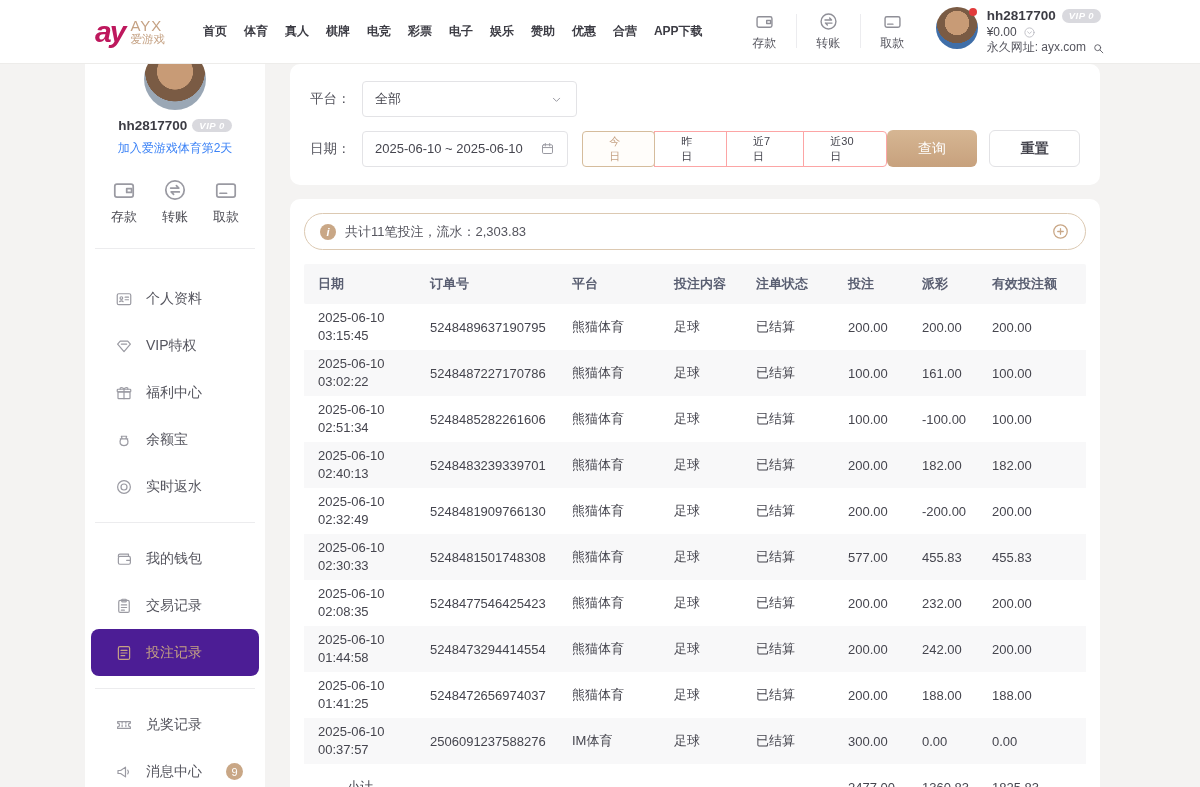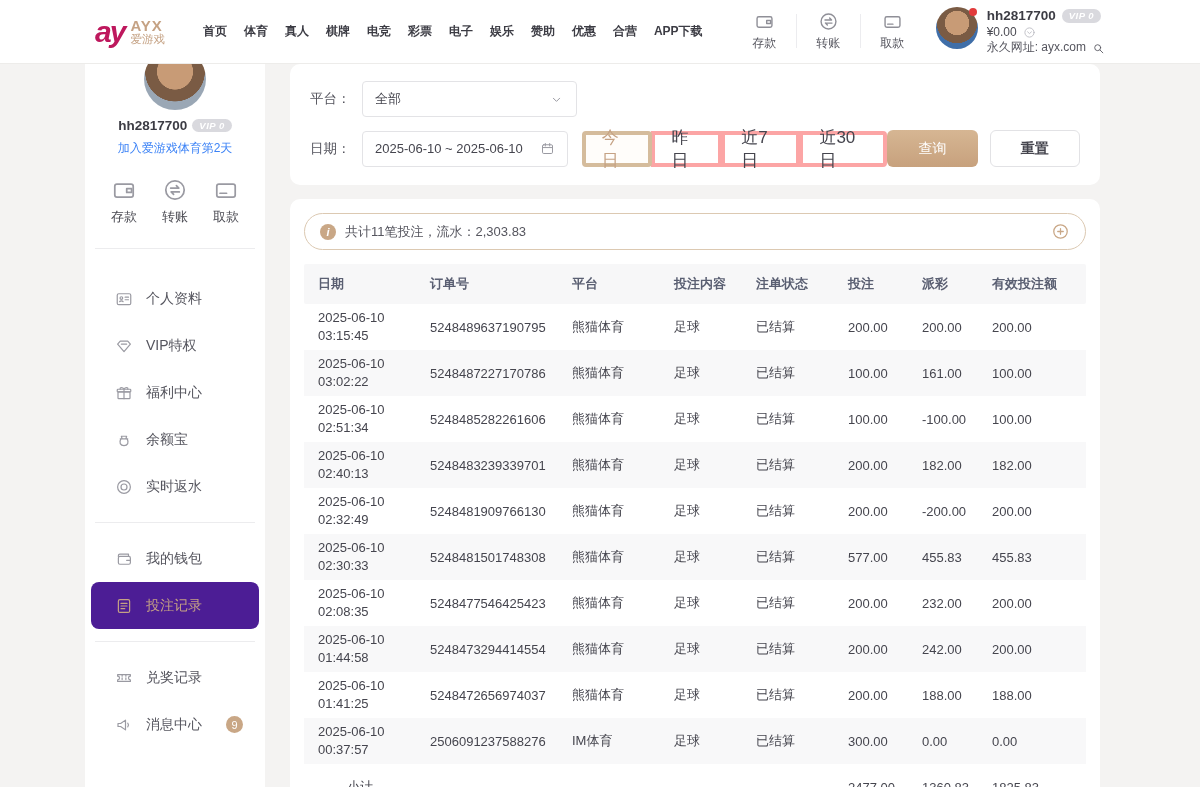--- a/index.html
+++ b/index.html
@@ -8,21 +8,21 @@
   .page { position:relative; width:1200px; height:787px; overflow:hidden; background:#f4f3f2; }
 
   .ic { stroke:currentColor; fill:none; stroke-width:1.6; stroke-linecap:round; stroke-linejoin:round; }
 
   
   .header { position:absolute; left:0; top:0; width:1200px; height:64px; background:#fff;
             border-bottom:1px solid #edecea; display:flex; align-items:center; padding:0 95px; z-index:5; }
   .logo { display:flex; align-items:center; gap:6px; }
   .logo-mark { font-style:italic; font-weight:800; font-size:30px; color:#be185d; letter-spacing:-2px; line-height:1; }
   .logo-text { display:flex; flex-direction:column; line-height:1.05; color:#c5a284; }
-  .logo-text .l1 { font-weight:700; font-size:15px; letter-spacing:1px; }
+  .logo-text .l1 { font-weight:400; font-size:15px; letter-spacing:1px; }
   .logo-text .l2 { font-weight:400; font-size:11.5px; }
   .main-nav { display:flex; align-items:center; gap:17px; margin-left:38px; }
   .nav-item { font-size:12px; color:#3c3c44; font-weight:700; cursor:pointer; white-space:nowrap; }
   .header-right { margin-left:auto; display:flex; align-items:center; }
   .header-actions { display:flex; align-items:center; }
   .h-action { display:flex; flex-direction:column; align-items:center; width:47px; color:#8f8f97; cursor:pointer; }
   .h-action .ic { width:21px; height:21px; }
   .h-action-label { font-size:12px; color:#55555e; margin-top:3px; }
   .vsep { width:1px; height:34px; background:#ececef; margin:0 8px; }
   .user-block { display:flex; align-items:flex-start; margin-left:20px; gap:9px; }
@@ -65,22 +65,22 @@
   .panel { background:#fff; border-radius:10px; }
   .filter-panel { padding:17px 20px 18px; }
   .f-row { display:flex; align-items:center; }
   .f-row + .f-row { margin-top:13px; }
   .f-label { font-size:13.5px; color:#55555e; width:52px; flex:0 0 auto; }
   .select-box, .date-box { width:215px; height:36px; border:1px solid #e3e3e6; border-radius:4px;
       display:flex; align-items:center; padding:0 12px; font-size:13px; color:#45454e; background:#fff; cursor:pointer; }
   .select-box .val, .date-box .val { flex:1; }
   .select-box .ic, .date-box .ic { width:15px; height:15px; color:#9a9aa2; }
   .range-group { display:flex; margin-left:14px; }
-  .range-btn { min-width:52px; height:36px; padding:0 16px; display:flex; align-items:center; justify-content:center;
-      border:4px solid #fca5a5; margin-left:-1px; font-size:17px; color:#45454e; background:#fff; cursor:pointer; }
+  .range-btn { min-width:52px; height:36px; padding:0 26px; display:flex; align-items:center; justify-content:center;
+      border:1px solid #fca5a5; margin-left:-1px; font-size:11px; color:#45454e; background:#fff; cursor:pointer; }
   .range-btn:first-child { border-radius:4px 0 0 4px; margin-left:0; }
   .range-btn:last-child { border-radius:0 4px 4px 0; }
   .range-btn.active { border-color:#d5bc9c; color:#c5a284; background:#fffdfa; position:relative; z-index:1; border-radius:4px; }
   .f-spacer { flex:1; }
   .btn { height:37px; width:95px; border-radius:6px; font-size:14px; display:flex; align-items:center;
          justify-content:center; cursor:pointer; }
   .btn-primary { background:linear-gradient(180deg,#d6b693,#c7a17d); color:#fff; border:none; margin-right:12px; }
   .btn-ghost { background:#fff; border:1px solid #e2e2e5; color:#45454e; font-weight:700; }
 
   .records-panel { margin-top:14px; padding:14px; height:620px; }
@@ -254,20 +254,28 @@
         </div>
         <div class="side-divider"></div>
         <div class="side-item">
           <svg viewBox="0 0 24 24" class="ic">
             <path d="M4.5 8.5v-1a2 2 0 0 1 2-2H18v3"></path>
             <rect x="4.5" y="8.5" width="16" height="10.5" rx="2"></rect>
             <path d="M15.5 13.8h5"></path>
           </svg>
           <span class="side-label">我的钱包</span>
         </div>
+        <div class="side-item">
+          <svg viewBox="0 0 24 24" class="ic">
+            <rect x="5" y="4.5" width="14" height="16" rx="2"></rect>
+            <rect x="9" y="3" width="6" height="3.5" rx="1"></rect>
+            <path d="M8.5 10.5h7M8.5 14h7M8.5 17.5h4"></path>
+          </svg>
+          <span class="side-label">交易记录</span>
+        </div>
         <div class="side-item active">
           <svg viewBox="0 0 24 24" class="ic">
             <rect x="4.5" y="3.5" width="15" height="17" rx="2"></rect>
             <path d="M8 8.5h8M8 12h8M8 15.5h5"></path>
           </svg>
           <span class="side-label">投注记录</span>
         </div>
         <div class="side-divider"></div>
         <div class="side-item">
           <svg viewBox="0 0 24 24" class="ic">

